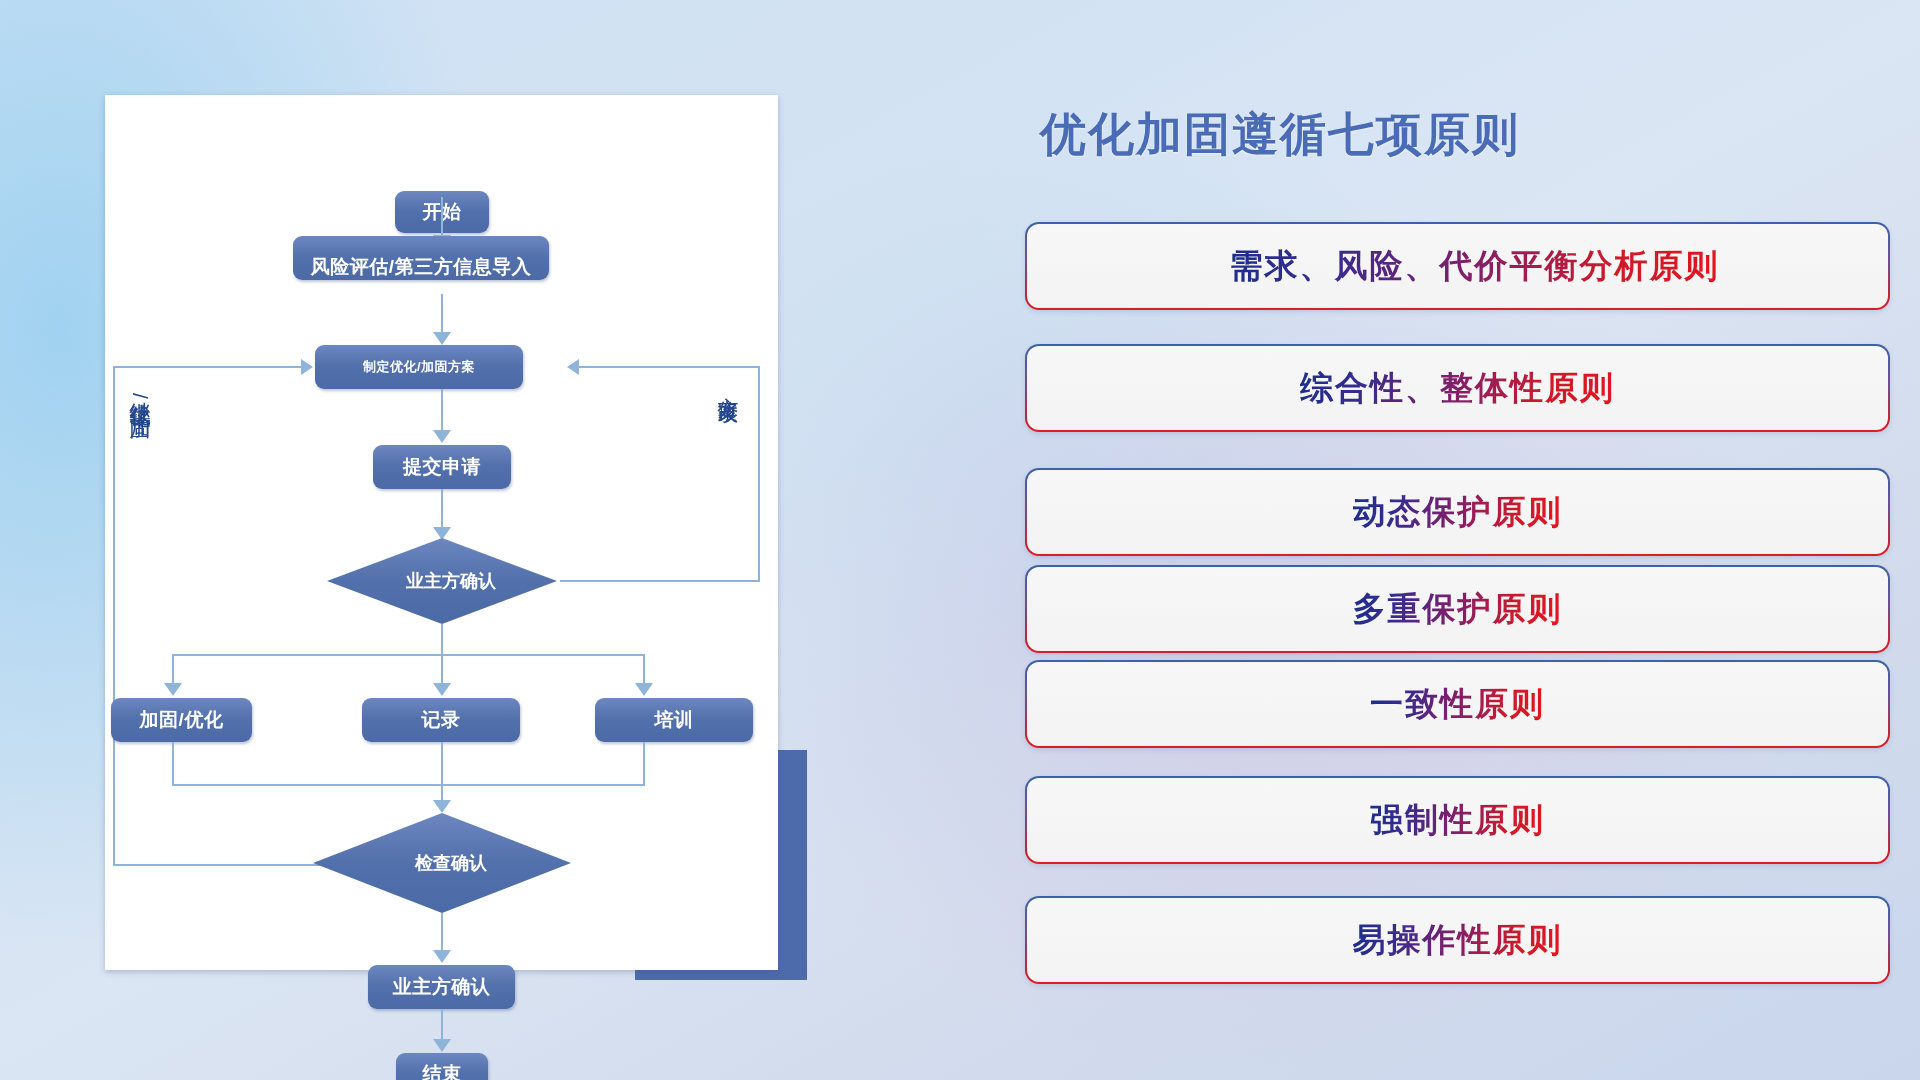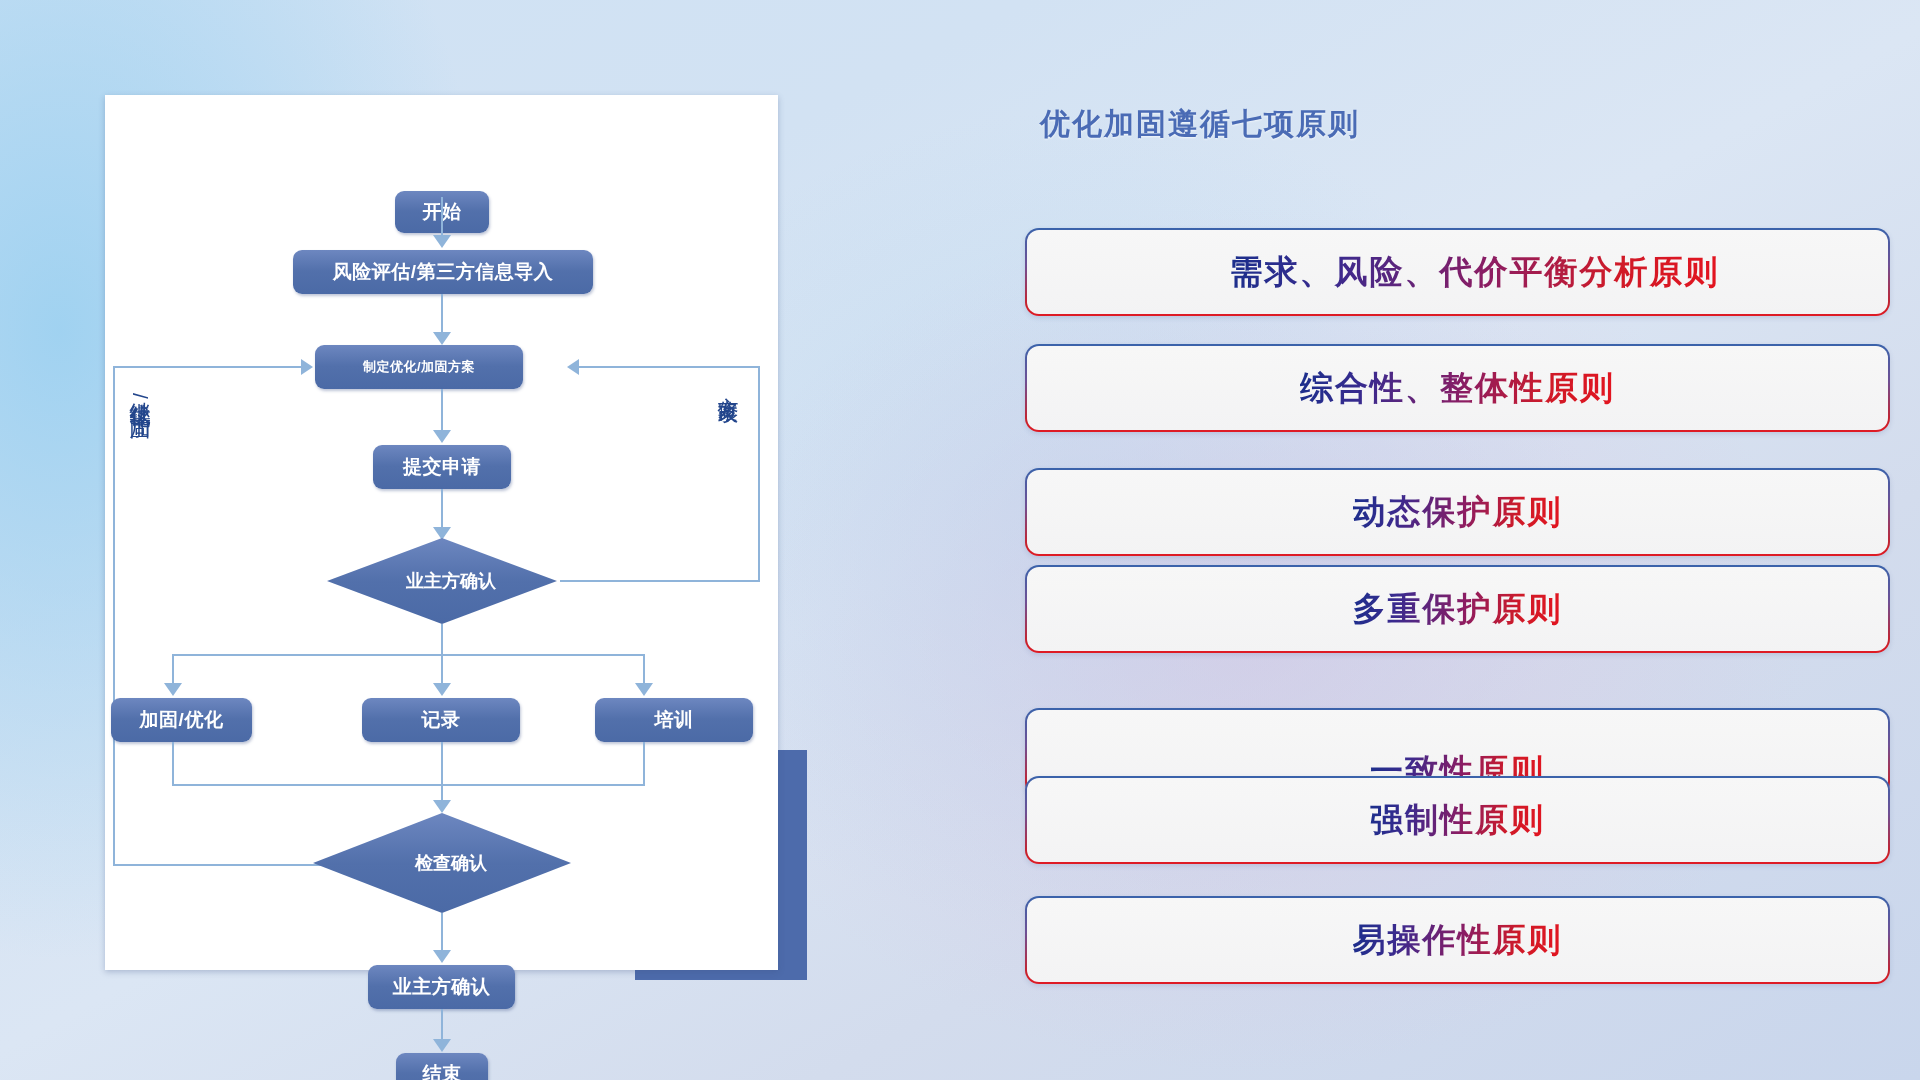--- a/index.html
+++ b/index.html
@@ -71,21 +71,21 @@
     position:absolute;
     writing-mode: vertical-rl;
     color:#23468c; font-size:21px; font-weight:normal;
     letter-spacing:2px; line-height:1.05;
   }
 
   
   #right-stage { position:absolute; left:900px; top:0; width:1020px; height:1080px; }
   #slide-title {
     position:absolute; left:140px; top:104px;
-    font-size:30px; font-weight:bold; color:#4a6bb5;
+    font-size:46px; font-weight:bold; color:#4a6bb5;
     letter-spacing:2px;
     text-shadow: 0 1px 2px rgba(255,255,255,0.65);
   }
   .pcard {
     position:absolute; left:125px; width:865px; height:88px;
     border-radius:14px;
     background: linear-gradient(180deg,#f7f7f7 0%, #f3f3f4 100%);
     border:2.5px solid transparent;
     background-image:
       linear-gradient(180deg,#f7f7f7 0%, #f3f3f4 100%),
@@ -112,21 +112,21 @@
 
   <div id="flow-panel">
 
     <div class="fbox" style="left:290px; top:60px; width:94px; height:42px; font-size:19px;margin-top:36px;">
       <span>开始</span>
     </div>
 
     <div class="vline" style="left:336px; top:102px; height:45px;"></div>
     <div class="arrowdn" style="left:328px; top:140px;"></div>
 
-    <div class="fbox" style="left:188px; top:155px; width:300px; height:44px; font-size:19px;">
+    <div class="fbox" style="left:188px; top:141px; width:256px; height:44px; font-size:19px;align-items:flex-end;">
       <span>风险评估/第三方信息导入</span>
     </div>
 
     <div class="vline" style="left:336px; top:199px; height:45px;"></div>
     <div class="arrowdn" style="left:328px; top:237px;"></div>
 
     <div class="fbox" style="left:210px; top:250px; width:208px; height:44px; font-size:13px;">
       <span>制定优化/加固方案</span>
     </div>
 
@@ -206,33 +206,33 @@
       <span>结束</span>
     </div>
 
   </div>
 </div>
 
 <div id="right-stage">
 
   <div id="slide-title">优化加固遵循七项原则</div>
 
-  <div class="pcard" style="top:228px;padding-left:34px;">
+  <div class="pcard" style="top:222px;padding-left:34px;">
     <span class="pcard-label">需求、风险、代价平衡分析原则</span>
   </div>
   <div class="pcard" style="top:344px;">
     <span class="pcard-label">综合性、整体性原则</span>
   </div>
   <div class="pcard" style="top:468px;">
     <span class="pcard-label">动态保护原则</span>
   </div>
   <div class="pcard" style="top:565px;">
     <span class="pcard-label">多重保护原则</span>
   </div>
-  <div class="pcard" style="top:708px;align-items:flex-end;">
+  <div class="pcard" style="top:660px;">
     <span class="pcard-label">一致性原则</span>
   </div>
   <div class="pcard" style="top:776px;">
     <span class="pcard-label">强制性原则</span>
   </div>
   <div class="pcard" style="top:896px;">
     <span class="pcard-label">易操作性原则</span>
   </div>
 
 </div>

